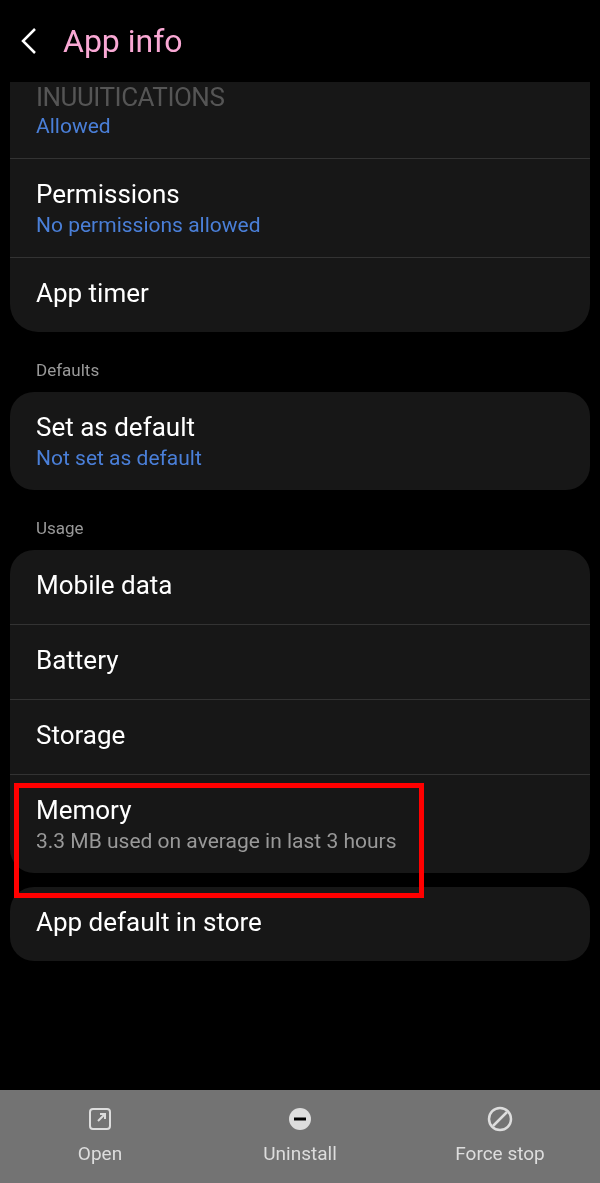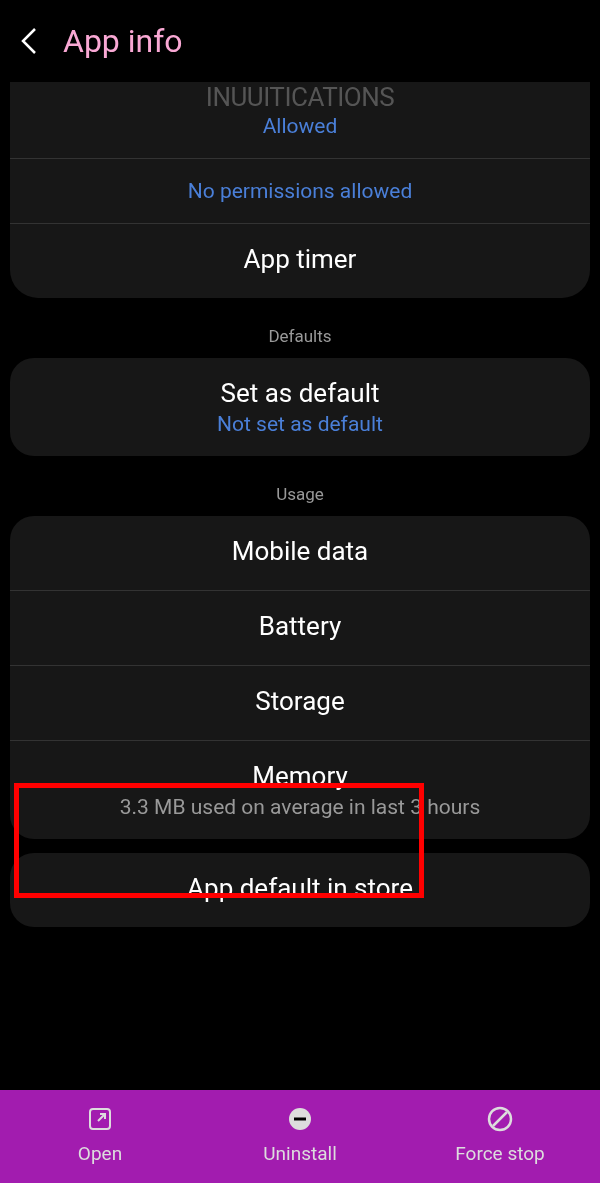--- a/index.html
+++ b/index.html
@@ -33,21 +33,20 @@
       width: 16px;
       height: 28px;
     }
     .page-title {
       font-size: 32px;
       font-weight: 400;
       color: #f9a8d4;
     }
     .content {
       padding: 0 10px;
-      text-align: center;
     }
     .card {
       background: #171717;
       border-radius: 24px;
       overflow: hidden;
       margin-bottom: 14px;
     }
     .card-item {
       padding: 20px 26px;
       position: relative;
@@ -91,21 +90,21 @@
     }
     .bottom-bar {
       position: absolute;
       bottom: 0;
       left: 0;
       right: 0;
       display: flex;
       justify-content: space-around;
       align-items: center;
       padding: 14px 0 18px 0;
-      background: #a21caf;
+      background: #737373;
     }
     .bottom-item {
       display: flex;
       flex-direction: column;
       align-items: center;
       gap: 8px;
       flex: 1;
     }
     .bottom-icon {
       width: 30px;
@@ -137,20 +136,21 @@
   <div class="page-title">App info</div>
 </div>
 
 <div class="content">
   <div class="card first-card-top">
     <div class="card-item">
       <div class="truncated-title">INUUITICATIONS</div>
       <div class="item-subtitle link">Allowed</div>
     </div>
     <div class="card-item">
+      <div class="item-title">Permissions</div>
       <div class="item-subtitle link">No permissions allowed</div>
     </div>
     <div class="card-item">
       <div class="item-title">App timer</div>
     </div>
   </div>
 
   <div class="section-header">Defaults</div>
   <div class="card">
     <div class="card-item">

